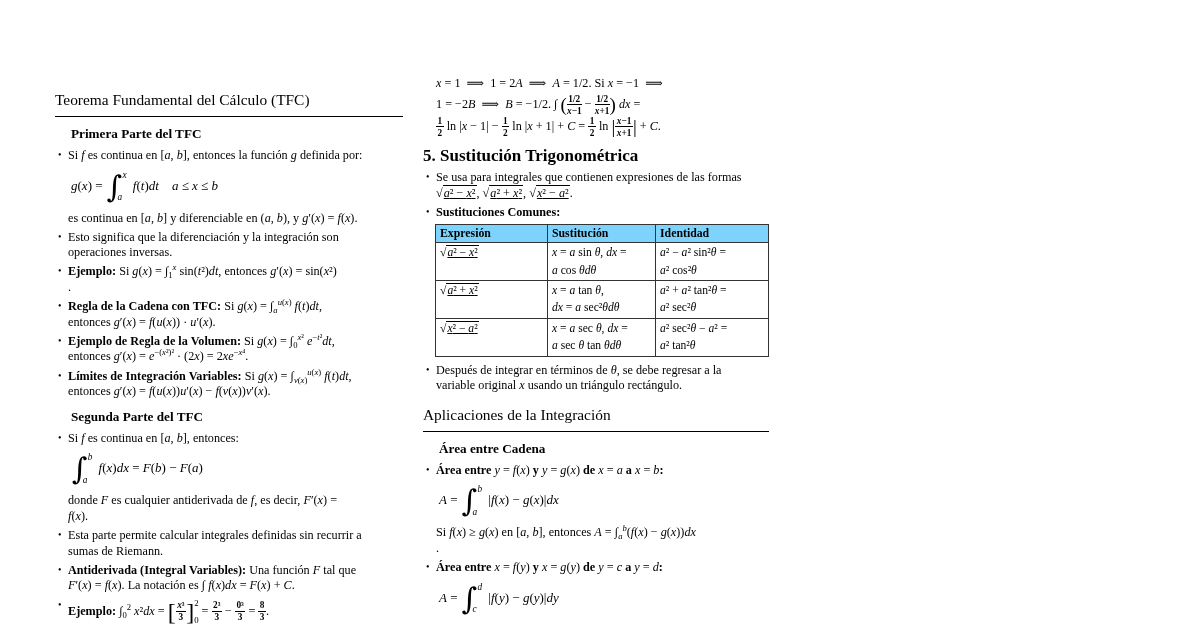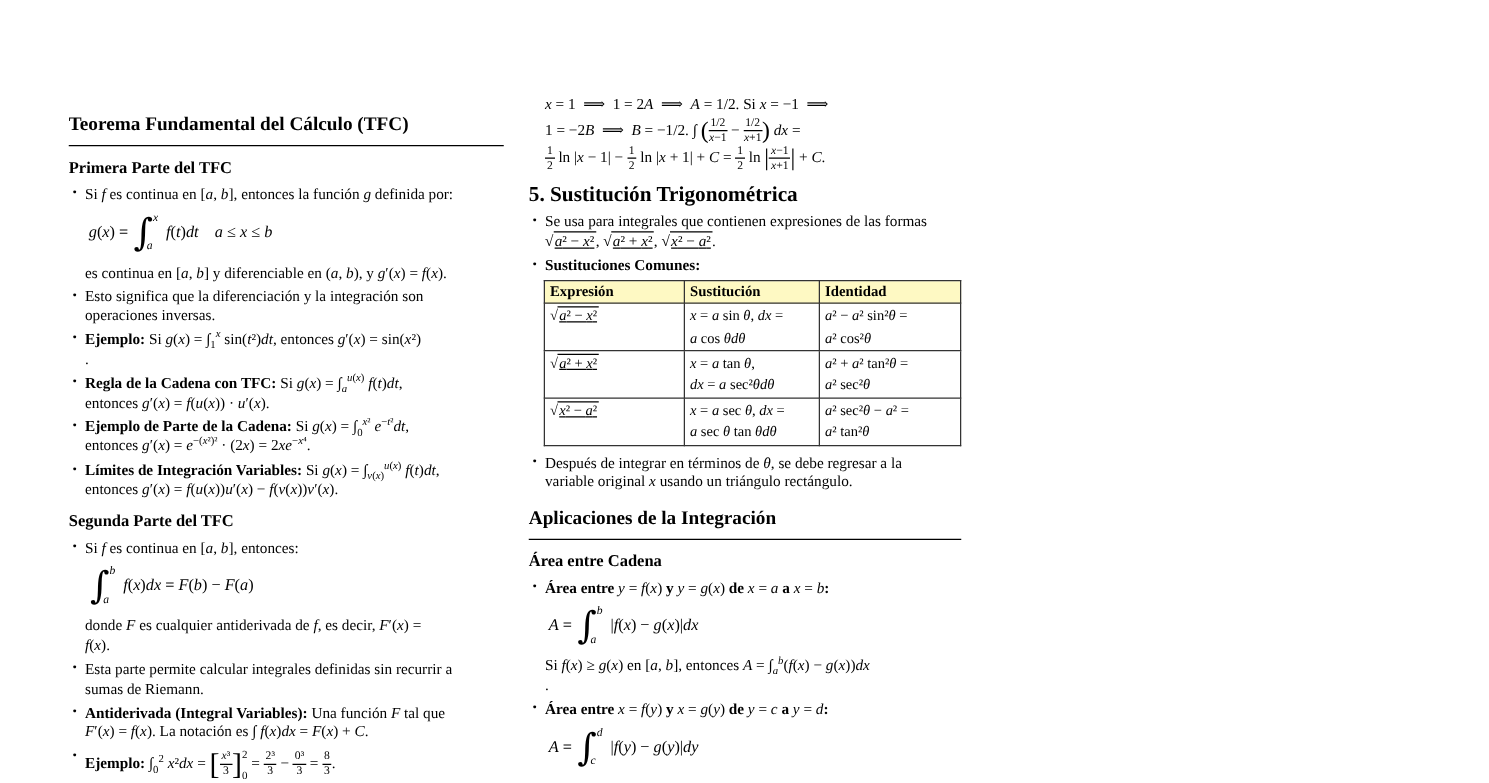--- a/index.html
+++ b/index.html
@@ -7,58 +7,58 @@
   body {
     width:1191px; height:626px; background:#ffffff; color:#000000;
     font-family:"Liberation Serif","DejaVu Serif","DejaVu Sans",serif;
     font-size:12.2px; overflow:hidden; position:relative;
   }
   .col { position:absolute; }
   .col-left  { left:55px; top:88px; width:348px; }
   .col-right { left:423px; top:74px; width:346px; }
 
   h1.sec {
-    font-size:15.4px; font-weight:bold; margin:0 0 9px 0;
+    font-size:15.4px; font-weight:normal; margin:0 0 9px 0;
     padding:3px 0 7px 0; border-bottom:1.6px solid #000;
   }
   h1.sec.mid { margin-top:9px; }
-  h2.sub { font-size:13.2px; font-weight:bold; margin:9px 0 6px 0; }
+  h2.sub { font-size:13.2px; font-weight:bold; margin:9px 0 6px 16px; }
   .numhead { font-size:17px; font-weight:bold; margin:8px 0 4px 0; }
 
   .bullet { position:relative; margin:3.5px 0 3.5px 13px; line-height:1.28; }
   .bullet::before { content:"•"; position:absolute; left:-10px; top:1px; font-size:10px; }
   .cont { margin-left:13px; line-height:1.62; }
 
   i { font-style:italic; }
   sup, sub { font-size:8.6px; line-height:0; }
 
   .dformula { margin:6px 0 7px 3px; font-size:13px; }
   .dint { display:inline-flex; align-items:stretch; vertical-align:middle; margin:0 3px 0 1px; }
   .dsym { font-size:30px; line-height:34px; font-family:"DejaVu Serif","DejaVu Sans",serif; }
   .dlims { display:inline-flex; flex-direction:column; justify-content:space-between;
            height:34px; font-size:9.3px; line-height:1; padding:1px 0; }
   .dlims .l { margin-left:-5px; }
 
   .frac { display:inline-block; vertical-align:middle; text-align:center;
-          font-size:9.3px; line-height:1.12; }
+          font-size:9.3px; line-height:1.12;font-weight:bold; }
   .frac .n { display:block; border-bottom:1px solid #000; padding:0 1.5px; }
   .frac .d { display:block; padding-top:0.5px; }
 
   .big { font-size:19px; vertical-align:middle; line-height:0; }
   .bk  { font-size:24px; vertical-align:middle; line-height:0; }
   .bklim { display:inline-flex; flex-direction:column; justify-content:space-between;
            height:28px; font-size:8.8px; line-height:1; vertical-align:middle; padding:1px 0; }
 
   .sqrt { white-space:nowrap; }
   .rad  { border-top:1px solid #000; padding:0 1px;text-decoration:underline; }
 
   table.trig { border-collapse:collapse; table-layout:fixed; width:333px;
                margin:3px 0 6px 12px; font-size:11.6px; border:1.5px solid #333; }
   table.trig th, table.trig td { border:1px solid #333; padding:1px 4px; text-align:left; vertical-align:top; }
-  table.trig th { background:#fef9c3; font-size:11.8px; height:14px; }
+  table.trig th { background:#7dd3fc; font-size:11.8px; height:14px; }
   table.trig td { height:37px; line-height:1.5; }
 </style>
 </head>
 <body>
 
 <div class="col col-left">
   <h1 class="sec">Teorema Fundamental del Cálculo (TFC)</h1>
 
   <h2 class="sub">Primera Parte del TFC</h2>
 
@@ -69,21 +69,21 @@
           <span class="dlims">
             <span class="u"><i>x</i></span>
             <span class="l"><i>a</i></span>
           </span>
         </span> <i>f</i>(<i>t</i>)<i>dt</i>&nbsp;&nbsp;&nbsp;&nbsp;<i>a</i> ≤ <i>x</i> ≤ <i>b</i></div>
     <div>es continua en [<i>a</i>, <i>b</i>] y diferenciable en (<i>a</i>, <i>b</i>), y <i>g</i>′(<i>x</i>) = <i>f</i>(<i>x</i>).</div>
   </div>
   <div class="bullet">Esto significa que la diferenciación y la integración son<br>operaciones inversas.</div>
   <div class="bullet"><b>Ejemplo:</b> Si <i>g</i>(<i>x</i>) = ∫<sub>1</sub><sup><i>x</i></sup> sin(<i>t</i>²)<i>dt</i>, entonces <i>g</i>′(<i>x</i>) = sin(<i>x</i>²)<br>.</div>
   <div class="bullet"><b>Regla de la Cadena con TFC:</b> Si <i>g</i>(<i>x</i>) = ∫<sub><i>a</i></sub><sup><i>u</i>(<i>x</i>)</sup> <i>f</i>(<i>t</i>)<i>dt</i>,<br>entonces <i>g</i>′(<i>x</i>) = <i>f</i>(<i>u</i>(<i>x</i>)) · <i>u</i>′(<i>x</i>).</div>
-  <div class="bullet"><b>Ejemplo de Parte de la Cadena:</b> Si <i>g</i>(<i>x</i>) = ∫<sub>0</sub><sup><i>x</i>²</sup> <i>e</i><sup>−<i>t</i>²</sup><i>dt</i>,<br>entonces <i>g</i>′(<i>x</i>) = <i>e</i><sup>−(<i>x</i>²)²</sup> · (2<i>x</i>) = 2<i>xe</i><sup>−<i>x</i>⁴</sup>.</div>
+  <div class="bullet"><b>Ejemplo de Regla de la Volumen:</b> Si <i>g</i>(<i>x</i>) = ∫<sub>0</sub><sup><i>x</i>²</sup> <i>e</i><sup>−<i>t</i>²</sup><i>dt</i>,<br>entonces <i>g</i>′(<i>x</i>) = <i>e</i><sup>−(<i>x</i>²)²</sup> · (2<i>x</i>) = 2<i>xe</i><sup>−<i>x</i>⁴</sup>.</div>
   <div class="bullet"><b>Límites de Integración Variables:</b> Si <i>g</i>(<i>x</i>) = ∫<sub><i>v</i>(<i>x</i>)</sub><sup><i>u</i>(<i>x</i>)</sup> <i>f</i>(<i>t</i>)<i>dt</i>,<br>entonces <i>g</i>′(<i>x</i>) = <i>f</i>(<i>u</i>(<i>x</i>))<i>u</i>′(<i>x</i>) − <i>f</i>(<i>v</i>(<i>x</i>))<i>v</i>′(<i>x</i>).</div>
 
   <h2 class="sub">Segunda Parte del TFC</h2>
 
   <div class="bullet">
     <div>Si <i>f</i> es continua en [<i>a</i>, <i>b</i>], entonces:</div>
     <div class="dformula"><span class="dint">
           <span class="dsym">∫</span>
           <span class="dlims">
             <span class="u"><i>b</i></span>

